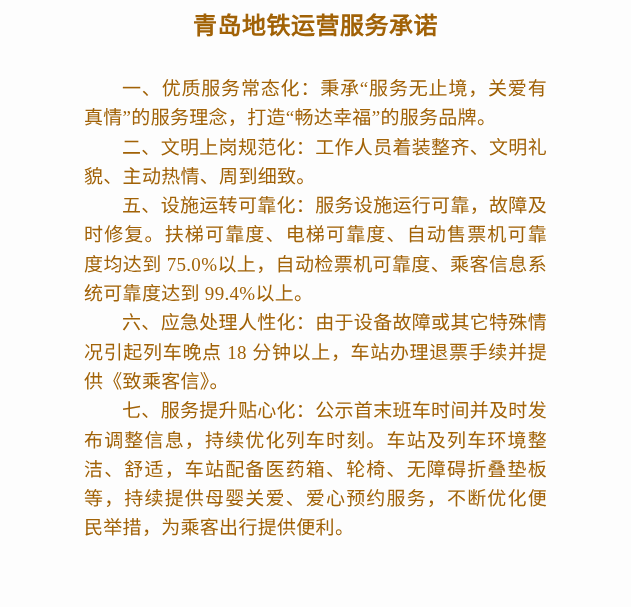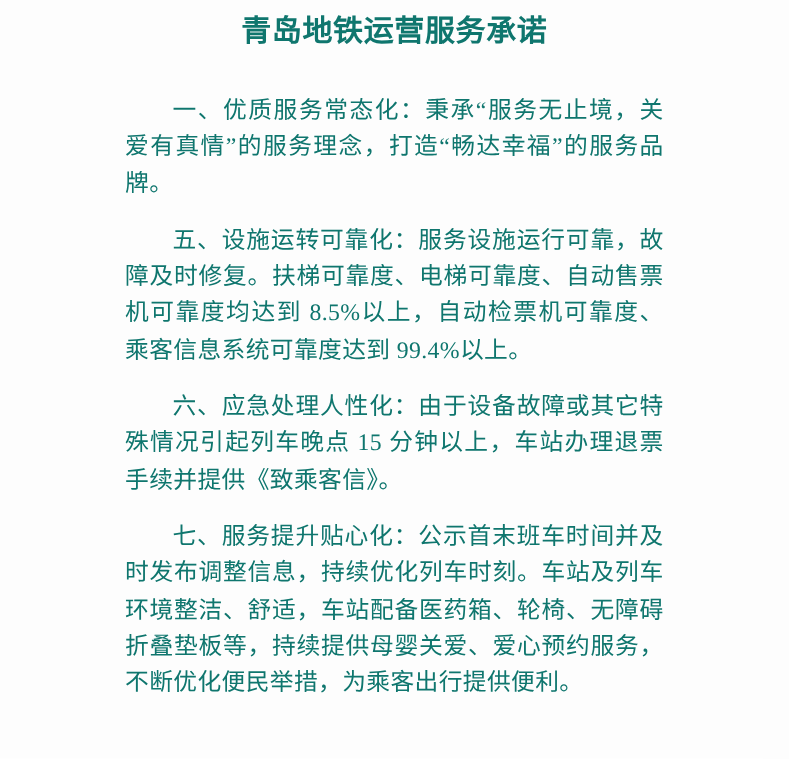--- a/index.html
+++ b/index.html
@@ -12,50 +12,51 @@
     height: 607px;
     overflow: hidden;
     font-family: "Liberation Serif", "DejaVu Serif", serif;
   }
   .page {
     box-sizing: border-box;
     width: 631px;
     height: 607px;
     background: #fdfdfd;
     padding: 8px 84px 0 84px;
-    color: #0f766e;
+    color: #a16207;
   }
   .title {
     margin: 0 0 30px 0;
     font-size: 24px;
     line-height: 36px;
     font-weight: bold;
     text-align: center;
     letter-spacing: 0.5px;
     white-space: nowrap;
   }
   .para {
-    margin: 16px;
+    margin: 0;
     font-size: 19px;
     line-height: 29.3px;
     text-align: justify;
     text-justify: inter-ideograph;
     text-indent: 2em;
     letter-spacing: 0.3px;
   }
 </style>
 </head>
 <body>
 
 <div class="page">
   <h1 class="title">青岛地铁运营服务承诺</h1>
 
   <p class="para">一、优质服务常态化：秉承“服务无止境，关爱有真情”的服务理念，打造“畅达幸福”的服务品牌。</p>
 
+  <p class="para">二、文明上岗规范化：工作人员着装整齐、文明礼貌、主动热情、周到细致。</p>
 
 
 
-  <p class="para">五、设施运转可靠化：服务设施运行可靠，故障及时修复。扶梯可靠度、电梯可靠度、自动售票机可靠度均达到 8.5%以上，自动检票机可靠度、乘客信息系统可靠度达到 99.4%以上。</p>
+  <p class="para">五、设施运转可靠化：服务设施运行可靠，故障及时修复。扶梯可靠度、电梯可靠度、自动售票机可靠度均达到 75.0%以上，自动检票机可靠度、乘客信息系统可靠度达到 99.4%以上。</p>
 
-  <p class="para">六、应急处理人性化：由于设备故障或其它特殊情况引起列车晚点 15 分钟以上，车站办理退票手续并提供《致乘客信》。</p>
+  <p class="para">六、应急处理人性化：由于设备故障或其它特殊情况引起列车晚点 18 分钟以上，车站办理退票手续并提供《致乘客信》。</p>
 
   <p class="para">七、服务提升贴心化：公示首末班车时间并及时发布调整信息，持续优化列车时刻。车站及列车环境整洁、舒适，车站配备医药箱、轮椅、无障碍折叠垫板等，持续提供母婴关爱、爱心预约服务，不断优化便民举措，为乘客出行提供便利。</p>
 </div>
 
 </body></html>

